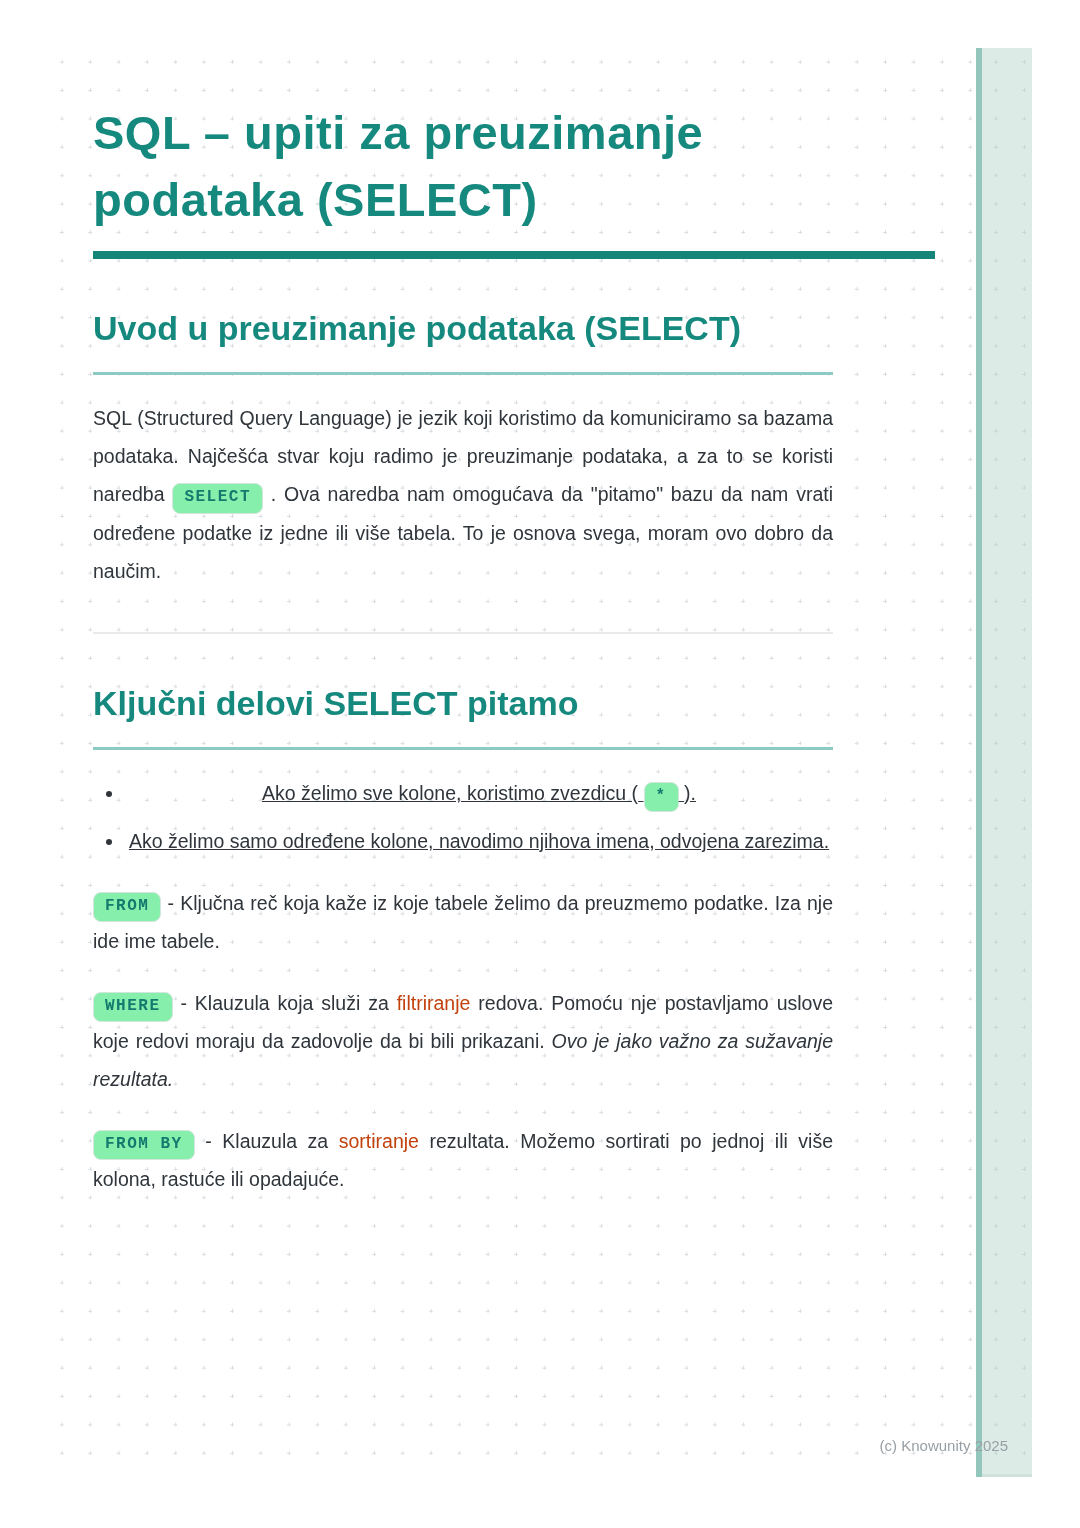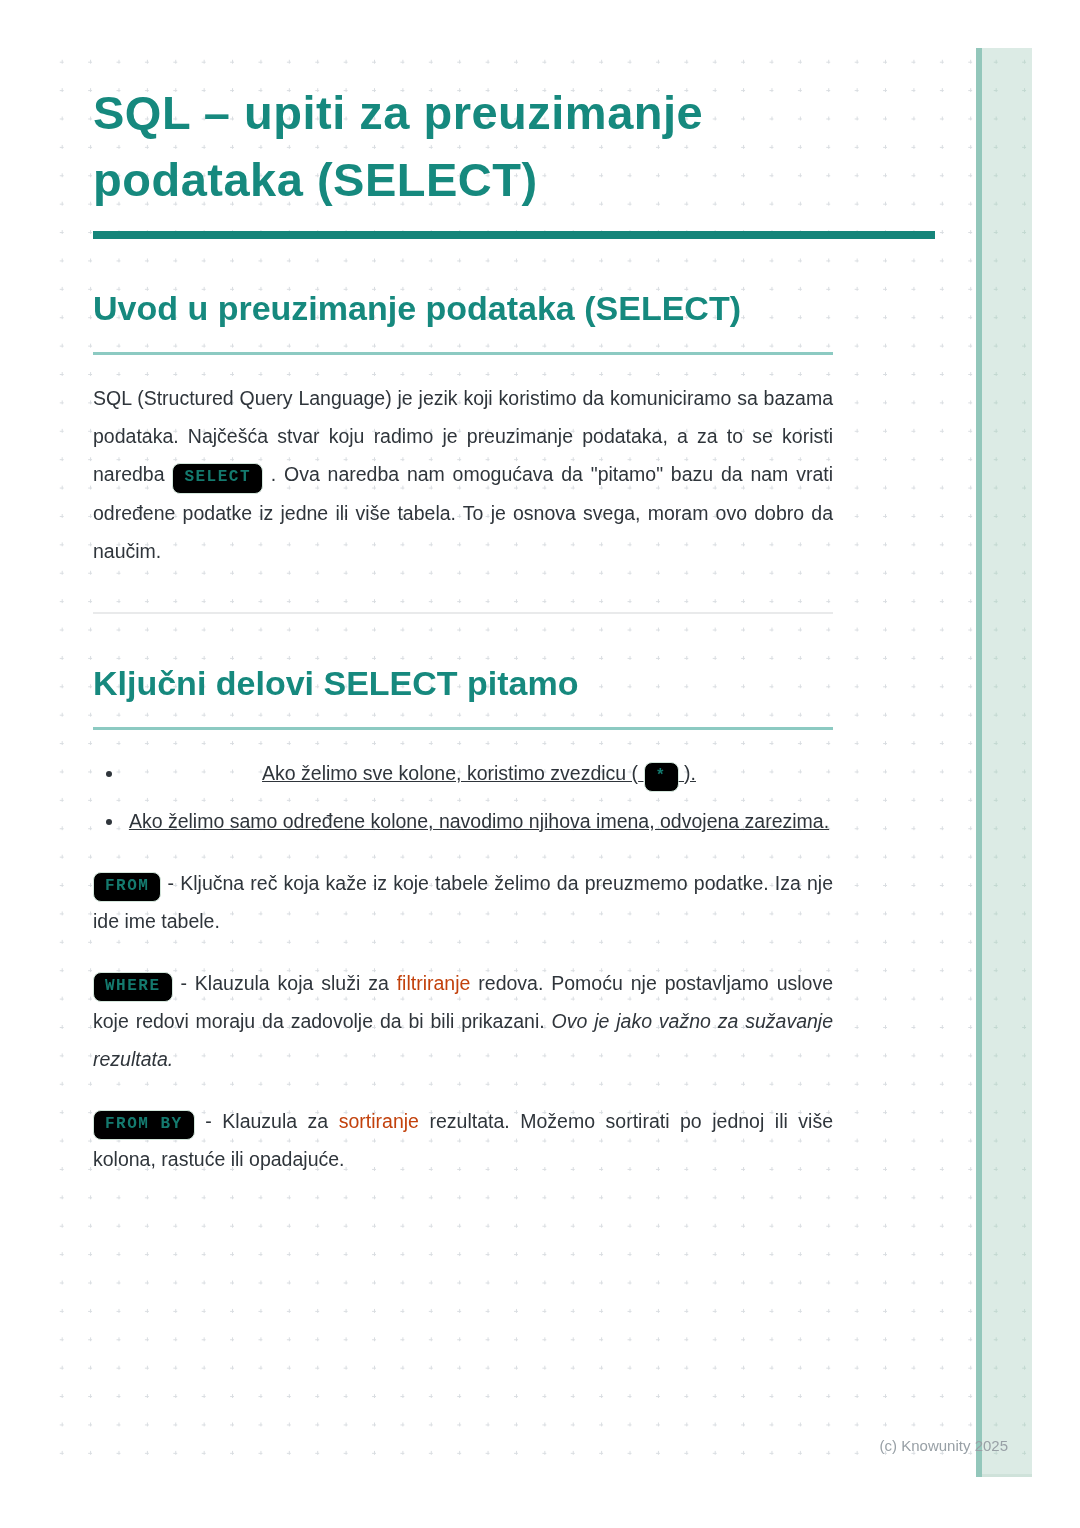--- a/index.html
+++ b/index.html
@@ -37,21 +37,21 @@
       radial-gradient(ellipse 1.2px 3.4px at 14px 14px, #c2d8d0 60%, rgba(255,255,255,0) 62%);
     background-size: 28.4px 28.4px;
     border-bottom: 3px solid #cfe2da;
   }
   .content {
     position: absolute;
     left: 93px; top: 48px;
     width: 740px;
   }
   h1 {
-    margin-top: 32px;
+    margin-top: 52px;
     font-size: 47px;
     line-height: 1.42;
     font-weight: 800;
     color: #16897e;
     letter-spacing: 0.5px;
   }
   .h1-rule {
     margin-top: 18px;
     width: 842px; height: 8px;
     background: #15857a;
@@ -88,21 +88,21 @@
     text-align: center;
     text-decoration: underline;
   }
   .code-badge {
     display: inline-block;
     font-family: "Liberation Mono", "DejaVu Sans Mono", monospace;
     font-weight: bold;
     font-size: 16px;
     letter-spacing: 1.5px;
     color: #147a6e;
-    background: #000000;
+    background: #86efac;
     border: 1.5px solid #d3e6db;
     border-radius: 8px;
     padding: 4px 11px 5px;
     line-height: 1.2;
     vertical-align: baseline;
   }
   strong { font-weight: normal; color: #c2410c; }
   em { font-style: italic; }
   .footer {
     position: absolute;

